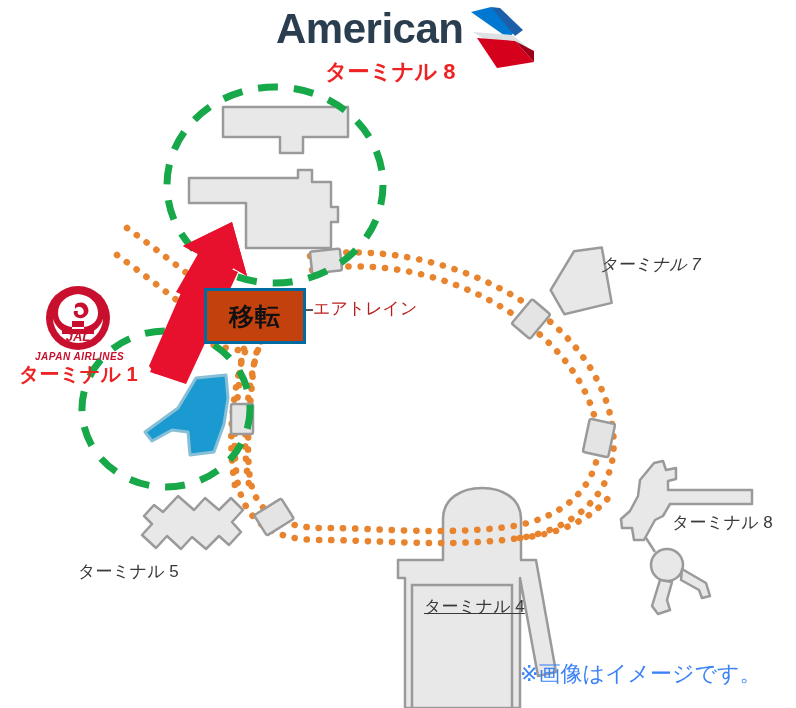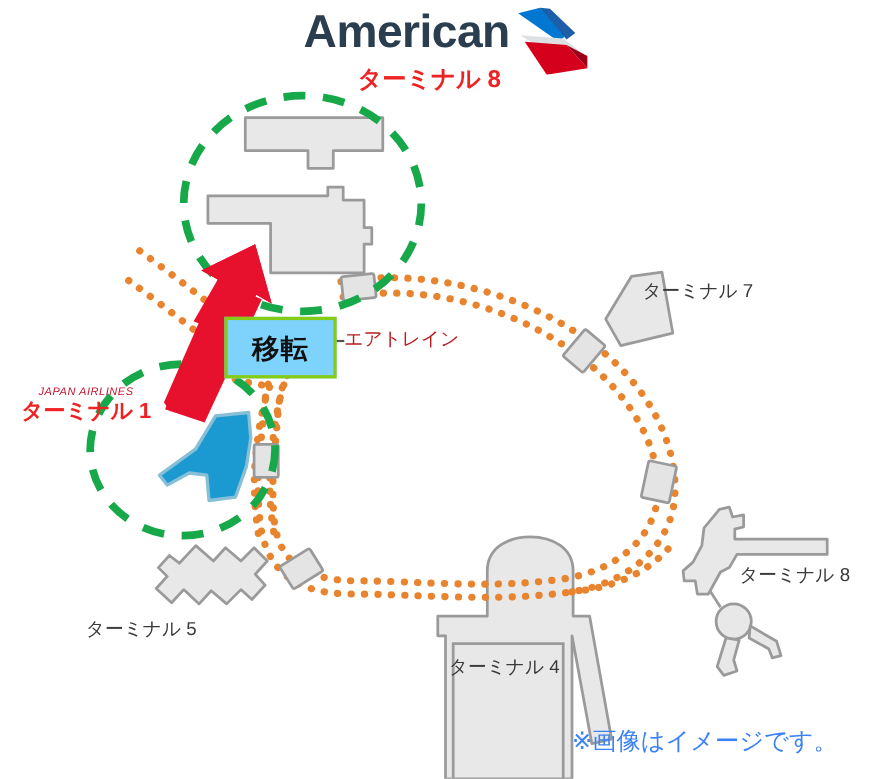--- a/index.html
+++ b/index.html
@@ -41,40 +41,40 @@
   .term8-label {
     font-size: 22px;
     font-weight: bold;
   }
   .term1-label {
     font-size: 20px;
     font-weight: bold;
   }
   .jal-sub {
     font-size: 10px;
-    font-weight: normal;
+    font-weight: bold;
     font-style: italic;
     letter-spacing: 0.5px;
   }
   .gray-label {
     font-size: 17px;
     color: #3a3a3a;
   }
   .airtrain-label {
     font-size: 17px;
     color: #b91c1c;
   }
   .note-label {
     font-size: 22px;
     color: #3b82f6;
   }
   .iten-box {
     position: absolute;
-    background: #7dd3fc;
-    border: 3px solid #84cc16;
+    background: #c2410c;
+    border: 3px solid #0369a1;
     display: flex;
     align-items: center;
     justify-content: center;
   }
   .iten-text {
     font-size: 25px;
     font-weight: bold;
     color: #111111;
     letter-spacing: 1px;
   }
@@ -195,31 +195,49 @@
       <path d="M4,6 L24,1 L50,24 L41,32 Z" fill="#0078D2"></path>
       <path d="M24,1 L33,2 L56,24 L48,30 Z" fill="#1C5FA8"></path>
       <path d="M6,26 L45,29 L62,42 L22,36 Z" fill="#DDE1E4"></path>
       <path d="M10,32 L48,35 L67,56 L30,62 Z" fill="#D5001C"></path>
       <path d="M48,35 L67,45 L67,56 Z" fill="#9E0019"></path>
     </svg>
   </div>
 
   <div class="txt term8-label" style="left:325px; top:61px; color:#EE2222;">ターミナル 8</div>
 
+  <div style="position:absolute; left:32px; top:285px; width:92px; height:68px;">
+    <svg viewBox="0 0 92 68" width="92" height="68" xmlns="http://www.w3.org/2000/svg">
+      <g fill="#C8102E">
+        <circle cx="46" cy="33" r="32" fill="#C8102E"></circle>
+        <circle cx="46" cy="33" r="25" fill="#ffffff"></circle>
+
+        <path d="M46,9 C58,10 66,18 66,28 C66,36 60,41 52,42 L52,50
+                 C62,48 72,40 72,27 C72,13 60,4 46,4 C32,4 20,13 20,27
+                 C20,40 30,48 40,50 L40,42 C32,41 26,36 26,28 C26,18 34,10 46,9 Z" fill="#C8102E"></path>
+        <path d="M43,20 C47,16 54,17 56,23 C58,29 53,34 47,33
+                 C43,32 41,29 42,26 L46,26 C45,28 46,30 48,30 C51,30 53,27 51,24
+                 C49,21 45,21 43,24 Z" fill="#C8102E"></path>
+        <path d="M40,36 L52,36 L52,42 L40,42 Z" fill="#C8102E"></path>
+        <rect x="30" y="44" width="32" height="5" fill="#C8102E"></rect>
+      </g>
+      <text x="46" y="56" text-anchor="middle" font-family="Liberation Sans, sans-serif" font-size="13" font-weight="bold" fill="#C8102E" font-style="italic">JAL</text>
+    </svg>
+  </div>
 
   <div class="txt jal-sub" style="left:35px; top:352px; color:#C8102E;">JAPAN AIRLINES</div>
 
   <div class="txt term1-label" style="left:19px; top:364px; color:#EE2222;">ターミナル 1</div>
 
   <div class="iten-box" style="left:204px; top:288px; width:96px; height:50px;">
     <span class="iten-text">移転</span>
   </div>
 
   <div class="txt airtrain-label" style="left:313px; top:300px;">エアトレイン</div>
 
-  <div class="txt gray-label" style="left:584px; top:256px;">ターミナル 7</div>
+  <div class="txt gray-label" style="left:600px; top:256px;font-style:italic;">ターミナル 7</div>
   <div class="txt gray-label" style="left:672px; top:514px;">ターミナル 8</div>
   <div class="txt gray-label" style="left:78px; top:563px;">ターミナル 5</div>
-  <div class="txt gray-label" style="left:408px; top:598px;">ターミナル 4</div>
+  <div class="txt gray-label" style="left:424px; top:598px;text-decoration:underline;">ターミナル 4</div>
 
   <div class="txt note-label" style="left:520px; top:663px;">※画像はイメージです。</div>
 
 </div>
 
 </body></html>

